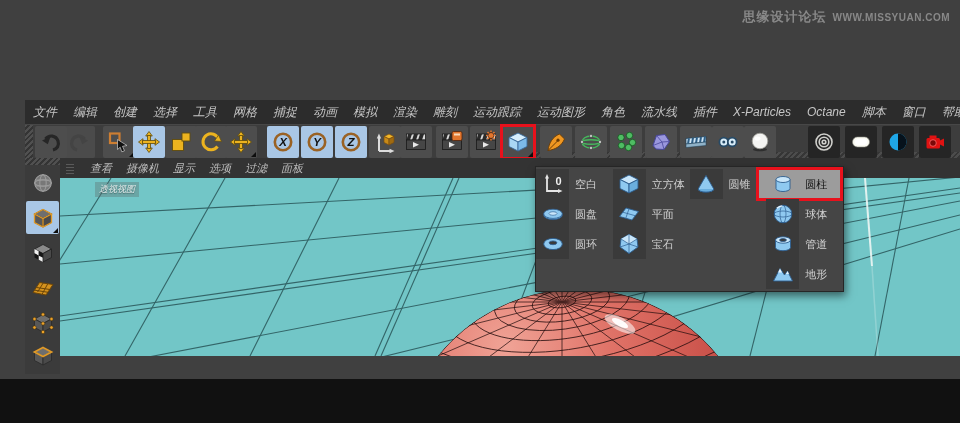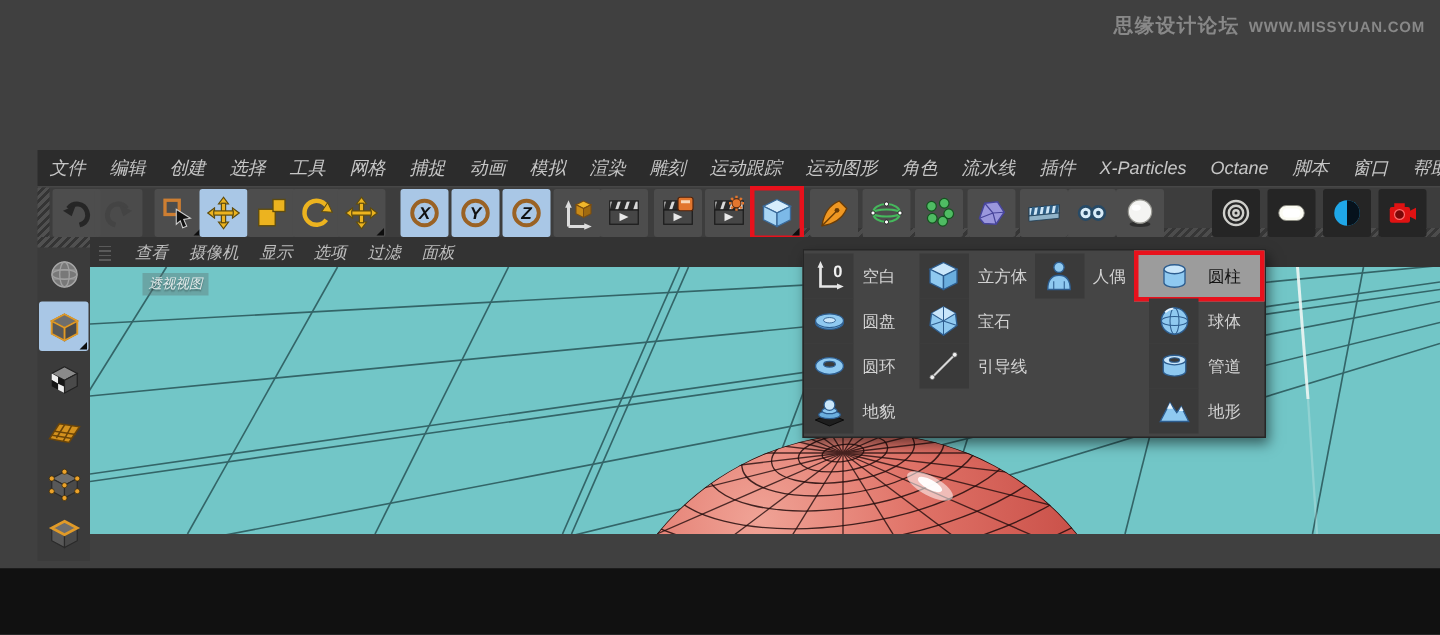--- a/index.html
+++ b/index.html
@@ -537,76 +537,63 @@
         </div>
         <div class="dd-cell">
           <div class="dd-ic">
             <svg width="24" height="24" viewBox="0 0 24 24">
               <ellipse cx="12" cy="12" rx="9.3" ry="5.6" fill="#8fc9f0" stroke="#2d5d8f" stroke-width="0.9"></ellipse>
               <ellipse cx="12" cy="10.8" rx="3.9" ry="1.9" fill="#3a3a3a" stroke="#2d5d8f" stroke-width="0.8"></ellipse>
             </svg>
           </div>
           <div class="dd-label">圆环</div>
         </div>
-        <div class="dd-cell">
-          <div class="dd-ic">
-            <svg width="24" height="24" viewBox="0 0 24 24">
-              <polygon points="2.5,18 12,14 21.5,18 12,22" fill="#1e1e1e" stroke="#000" stroke-width="0.5"></polygon>
-              <ellipse cx="12" cy="14.5" rx="7.2" ry="2.6" fill="#6aaede" stroke="#2d5d8f" stroke-width="0.8"></ellipse>
-              <ellipse cx="12" cy="11.8" rx="5" ry="2" fill="#8fc9f0" stroke="#2d5d8f" stroke-width="0.8"></ellipse>
-              <circle cx="12" cy="8" r="3.6" fill="#c9e6fa" stroke="#2d5d8f" stroke-width="0.8"></circle>
-            </svg>
-          </div>
-          <div class="dd-label">地貌</div>
-        </div>
       </div>
       <div class="dd-col">
         <div class="dd-cell">
           <div class="dd-ic">
             <svg width="24" height="24" viewBox="0 0 24 24">
               <g stroke="#2d5d8f" stroke-width="0.9">
                 <polygon points="12,3 21,7.5 12,12 3,7.5" fill="#c9e6fa"></polygon>
                 <polygon points="3,7.5 12,12 12,21 3,16.5" fill="#8fc9f0"></polygon>
                 <polygon points="21,7.5 12,12 12,21 21,16.5" fill="#6aaede"></polygon>
               </g>
             </svg>
           </div>
           <div class="dd-label">立方体</div>
         </div>
         <div class="dd-cell">
           <div class="dd-ic">
             <svg width="24" height="24" viewBox="0 0 24 24">
+              <polygon points="2.5,14.5 9,6 21.5,9.5 15,18" fill="#8fc9f0" stroke="#2d5d8f" stroke-width="0.9"></polygon>
+              <path d="M5.7 10.2 L18.2 13.7 M12 6.8 L8.8 16.2" stroke="#2d5d8f" stroke-width="0.7"></path>
+            </svg>
+          </div>
+          <div class="dd-label">平面</div>
+        </div>
+        <div class="dd-cell">
+          <div class="dd-ic">
+            <svg width="24" height="24" viewBox="0 0 24 24">
               <polygon points="12,2.5 20,7 21,15 12,21.5 3,15 4,7" fill="#8fc9f0" stroke="#2d5d8f" stroke-width="0.9"></polygon>
               <polygon points="12,2.5 20,7 12,12 4,7" fill="#c9e6fa"></polygon>
               <path d="M12 2.5 L12 21.5 M4 7 L12 12 L20 7 M3 15 L12 12 M21 15 L12 12" stroke="#2d5d8f" stroke-width="0.7" fill="none"></path>
             </svg>
           </div>
           <div class="dd-label">宝石</div>
         </div>
-        <div class="dd-cell">
-          <div class="dd-ic">
-            <svg width="24" height="24" viewBox="0 0 24 24">
-              <line x1="4.5" y1="19.5" x2="19.5" y2="4.5" stroke="#d8d8d8" stroke-width="1.4"></line>
-              <circle cx="4.5" cy="19.5" r="1.6" fill="#f0f0f0" stroke="#555" stroke-width="0.5"></circle>
-              <circle cx="19.5" cy="4.5" r="1.6" fill="#f0f0f0" stroke="#555" stroke-width="0.5"></circle>
-            </svg>
-          </div>
-          <div class="dd-label">引导线</div>
-        </div>
       </div>
       <div class="dd-col">
         <div class="dd-cell">
           <div class="dd-ic">
             <svg width="24" height="24" viewBox="0 0 24 24">
-              <circle cx="12" cy="6.2" r="3.4" fill="#8fc9f0" stroke="#2d5d8f" stroke-width="0.9"></circle>
-              <path d="M4.5 21 Q4.5 11.5 12 11.5 Q19.5 11.5 19.5 21 Z" fill="#8fc9f0" stroke="#2d5d8f" stroke-width="0.9"></path>
-              <path d="M8.5 21 V15.5 M15.5 21 V15.5" stroke="#2d5d8f" stroke-width="0.7"></path>
-            </svg>
-          </div>
-          <div class="dd-label">人偶</div>
+              <path d="M12 3.5 L19.8 17 A7.8 3.1 0 0 1 4.2 17 Z" fill="#8fc9f0" stroke="#2d5d8f" stroke-width="0.9"></path>
+              <path d="M4.2 17 A7.8 3.1 0 0 0 19.8 17" fill="#6aaede" stroke="#2d5d8f" stroke-width="0.9"></path>
+            </svg>
+          </div>
+          <div class="dd-label">圆锥</div>
         </div>
       </div>
       <div class="dd-col">
         <div class="dd-cell hl">
           <div class="ann"></div>
           <div class="dd-ic">
             <svg width="24" height="24" viewBox="0 0 24 24">
               <path d="M5 7.5 V16.5 A7 3 0 0 0 19 16.5 V7.5" fill="#8fc9f0" stroke="#2d5d8f" stroke-width="0.9"></path>
               <ellipse cx="12" cy="7.5" rx="7" ry="3" fill="#c9e6fa" stroke="#2d5d8f" stroke-width="0.9"></ellipse>
             </svg>

